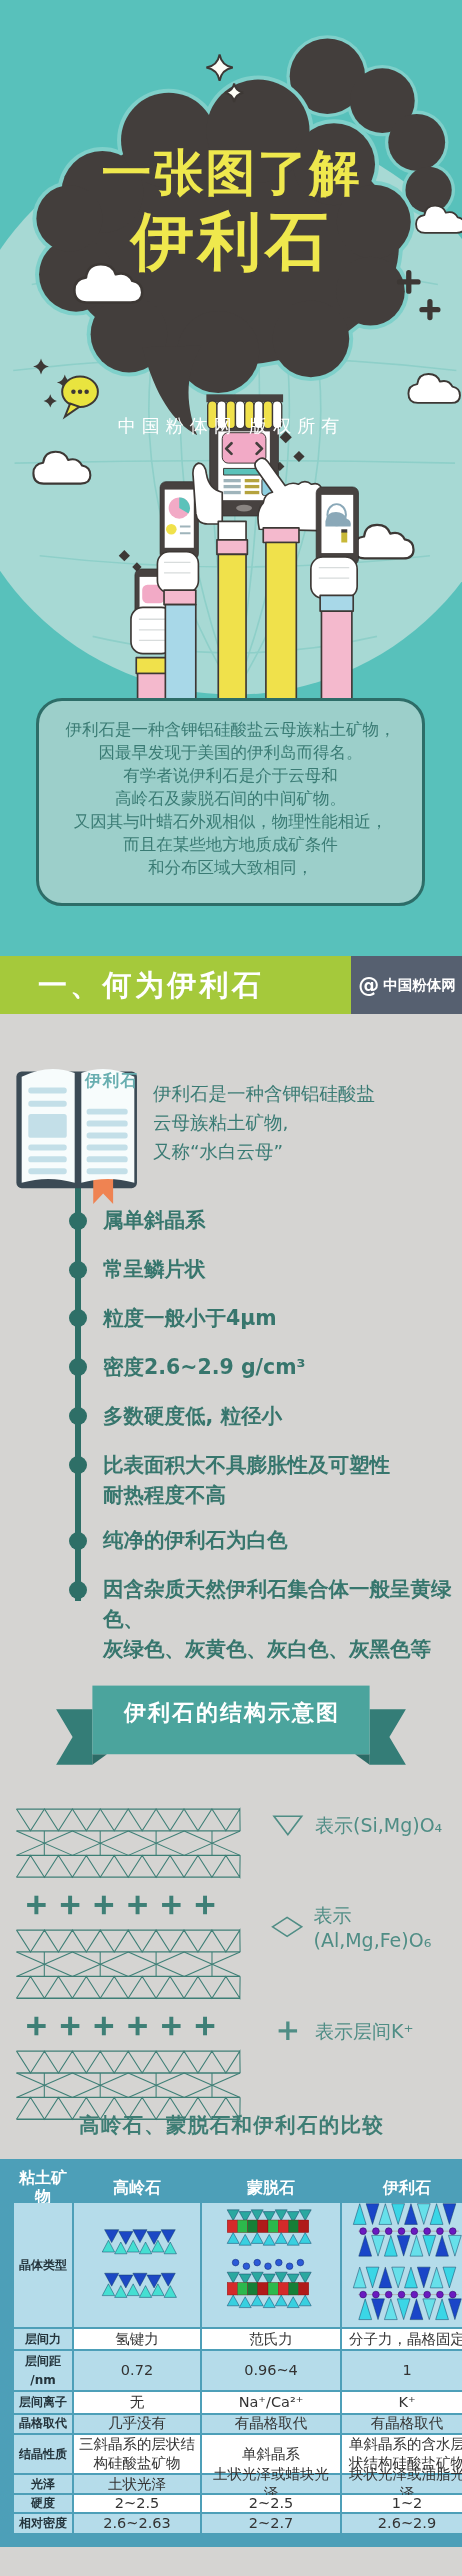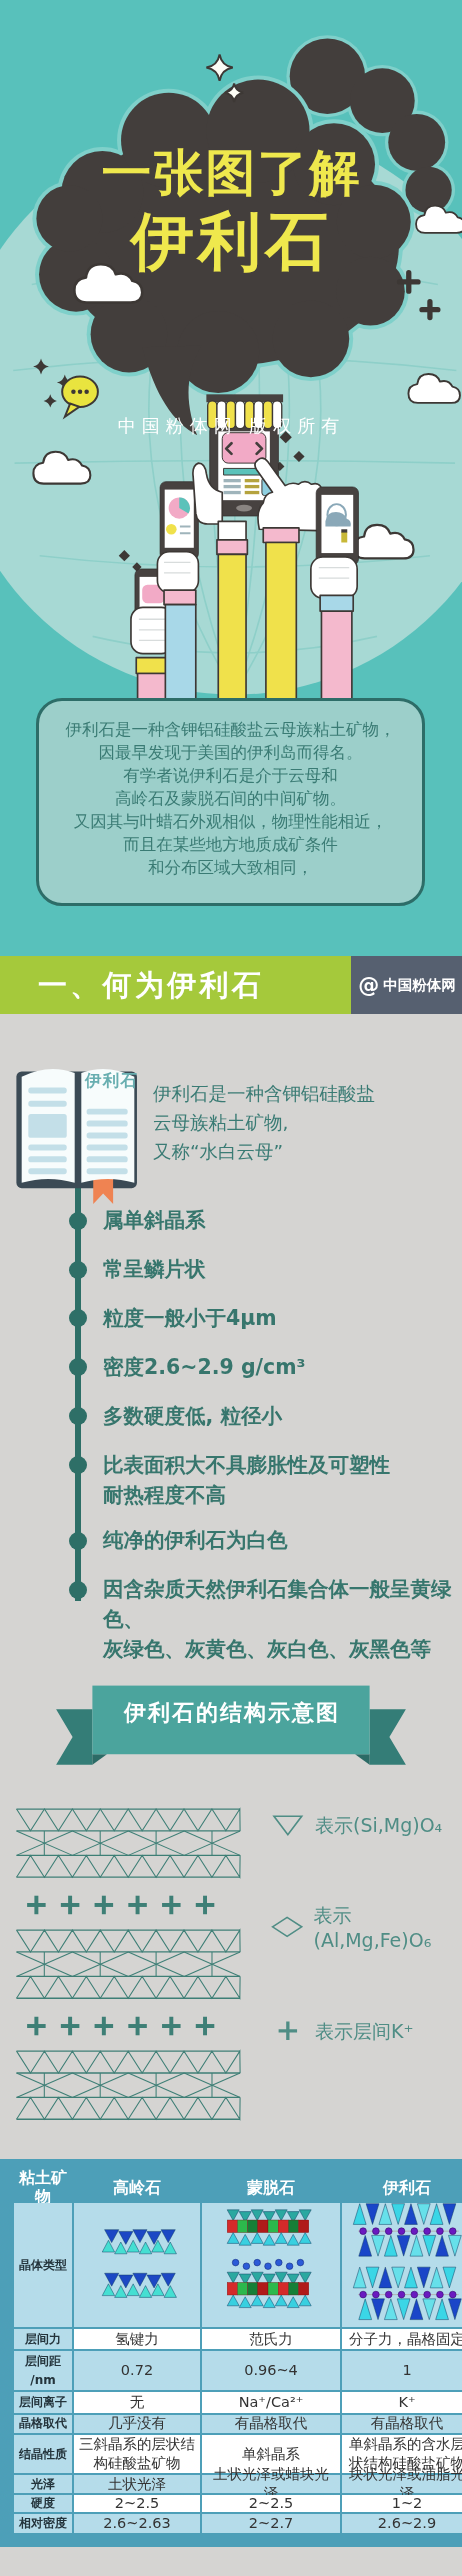--- a/index.html
+++ b/index.html
@@ -439,20 +439,21 @@
         <span class="lab">表示(Al,Mg,Fe)O₆</span>
       </div>
       <div class="legend-row" style="left: 270px; top: 2017px;">
         <svg width="37" height="29" viewBox="0 0 56 44">
           <path d="M27,7 V35 M13,21 H41" stroke="#4f8d85" stroke-width="5" fill="none"></path>
         </svg>
         <span class="lab">表示层间K⁺</span>
       </div>
     </div>
 
+  <div class="tbl-title">高岭石、蒙脱石和伊利石的比较</div>
   <div class="cmp-table" id="cmp-table" style="grid-template-rows: 28px 124px 20px 39px 20.5px 18.5px 38px 18px 17px 19px;">
       <div class="cell th">粘土矿物</div>
       <div class="cell th">高岭石</div>
       <div class="cell th">蒙脱石</div>
       <div class="cell th">伊利石</div>
       <div class="cell lbl">晶体类型</div>
       <div class="cell b">
         <svg width="112" height="106" viewBox="0 0 190 180">
           <polygon points="40,30 64,30 52,52" fill="#1c48c4" stroke="#0d3a60" stroke-width="0.8"></polygon>
           <polygon points="64,33 88,33 76,55" fill="#1c48c4" stroke="#0d3a60" stroke-width="0.8"></polygon>

